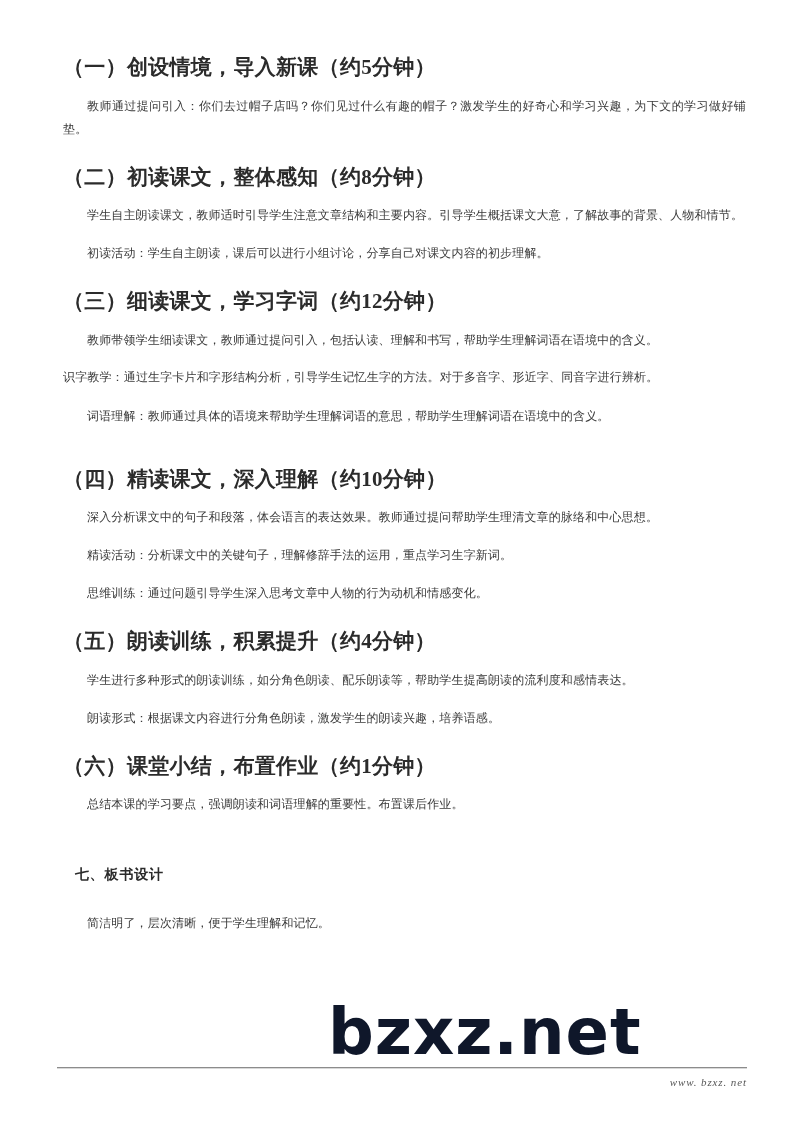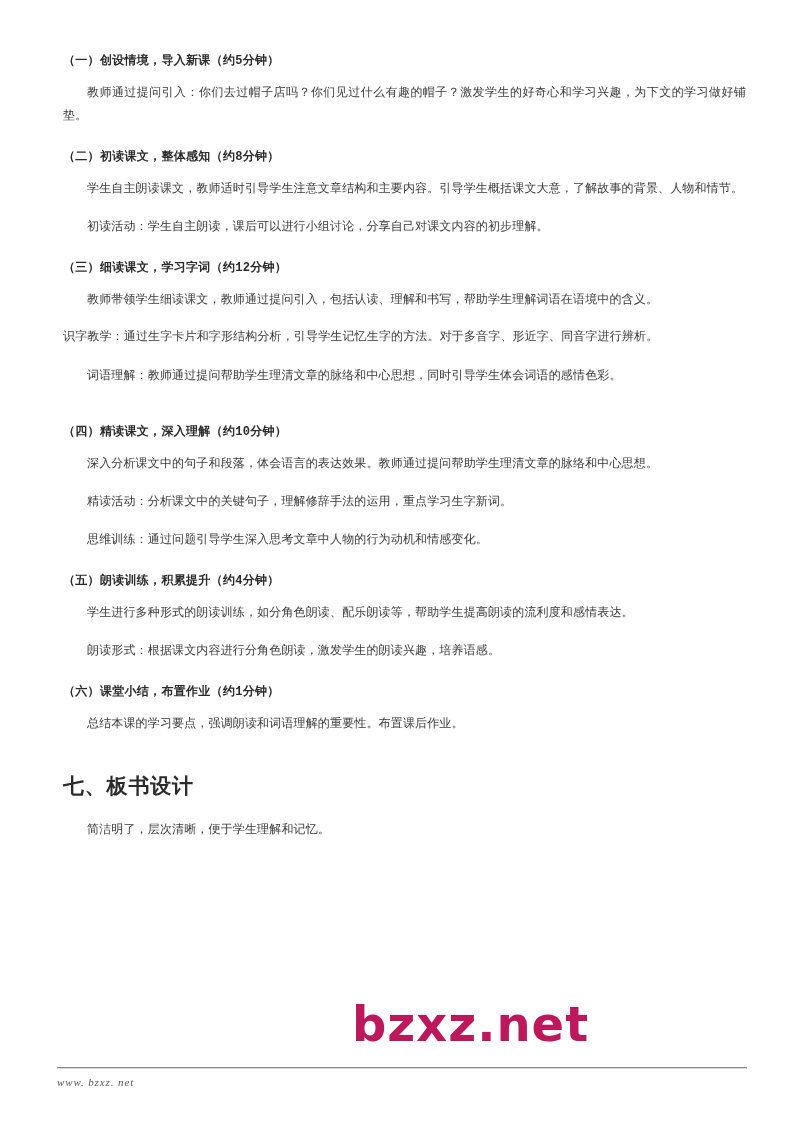--- a/index.html
+++ b/index.html
@@ -18,50 +18,50 @@
   .content {
     position: absolute;
     left: 63px;
     top: 52px;
     width: 683px;
   }
 
   
   .watermark {
     position: absolute;
-    left: 352px;
+    left: 328px;
     top: 1000px;
     font-family: "DejaVu Sans", sans-serif;
-    font-size: 48px;
+    font-size: 64px;
     font-weight: 700;
     letter-spacing: 1px;
-    color: #be185d;
+    color: #0f172a;
     line-height: 1;
     user-select: none;
     pointer-events: none;
     white-space: nowrap;
   }
 
   
   h2.sub-heading {
-    font-family: Liberation Mono, monospace;
-    font-size: 12px;
+    font-family: Liberation Serif, serif;
+    font-size: 21px;
     font-weight: 700;
     color: #2b2b2b;
     margin: 0;
     padding: 0;
     line-height: 1.5;
     letter-spacing: 0.3px;
   }
   h1.main-heading {
     font-family: "Liberation Serif", "DejaVu Serif", serif;
-    font-size: 21px;
+    font-size: 14px;
     font-weight: 700;
     color: #2b2b2b;
-    margin: 0;
+    margin: 12px;
     padding: 0;
     line-height: 1.5;
     letter-spacing: 0.8px;
   }
 
   
   p.body-text {
     font-family: "Liberation Serif", "DejaVu Serif", serif;
     font-size: 12px;
     color: #3a3a3a;
@@ -93,21 +93,21 @@
     width: 690px;
   }
   .footer-rule {
     width: 100%;
     height: 0;
     border-top: 1px solid #8c8c8c;
     border-bottom: 1px solid #d8d8d8;
   }
   .footer-url {
     margin-top: 7px;
-    text-align: left;
+    text-align: right;
     font-family: "Liberation Serif", "DejaVu Serif", serif;
     font-style: italic;
     font-size: 11px;
     letter-spacing: 0.9px;
     color: #575757;
   }
 </style>
 </head>
 <body>
 
@@ -135,21 +135,21 @@
 
     <div class="gap-lg"></div>
 
     <div class="blk">
       <h2 class="sub-heading">（三）细读课文，学习字词（约12分钟）</h2>
       <div class="gap-sm"></div>
       <p class="body-text">教师带领学生细读课文，教师通过提问引入，包括认读、理解和书写，帮助学生理解词语在语境中的含义。</p>
       <div class="gap-md"></div>
       <p class="body-text no-indent">识字教学：通过生字卡片和字形结构分析，引导学生记忆生字的方法。对于多音字、形近字、同音字进行辨析。</p>
       <div class="gap-md"></div>
-      <p class="body-text">词语理解：教师通过提问帮助学生理清文章的脉络和中心思想，同时引导学生体会词语的感情色彩。</p>
+      <p class="body-text">词语理解：教师通过具体的语境来帮助学生理解词语的意思，帮助学生理解词语在语境中的含义。</p>
       <div class="gap-md"></div>
     </div>
 
     <div class="gap-lg"></div>
 
     <div class="blk">
       <h2 class="sub-heading">（四）精读课文，深入理解（约10分钟）</h2>
       <div class="gap-sm"></div>
       <p class="body-text">深入分析课文中的句子和段落，体会语言的表达效果。教师通过提问帮助学生理清文章的脉络和中心思想。</p>
       <div class="gap-md"></div>

